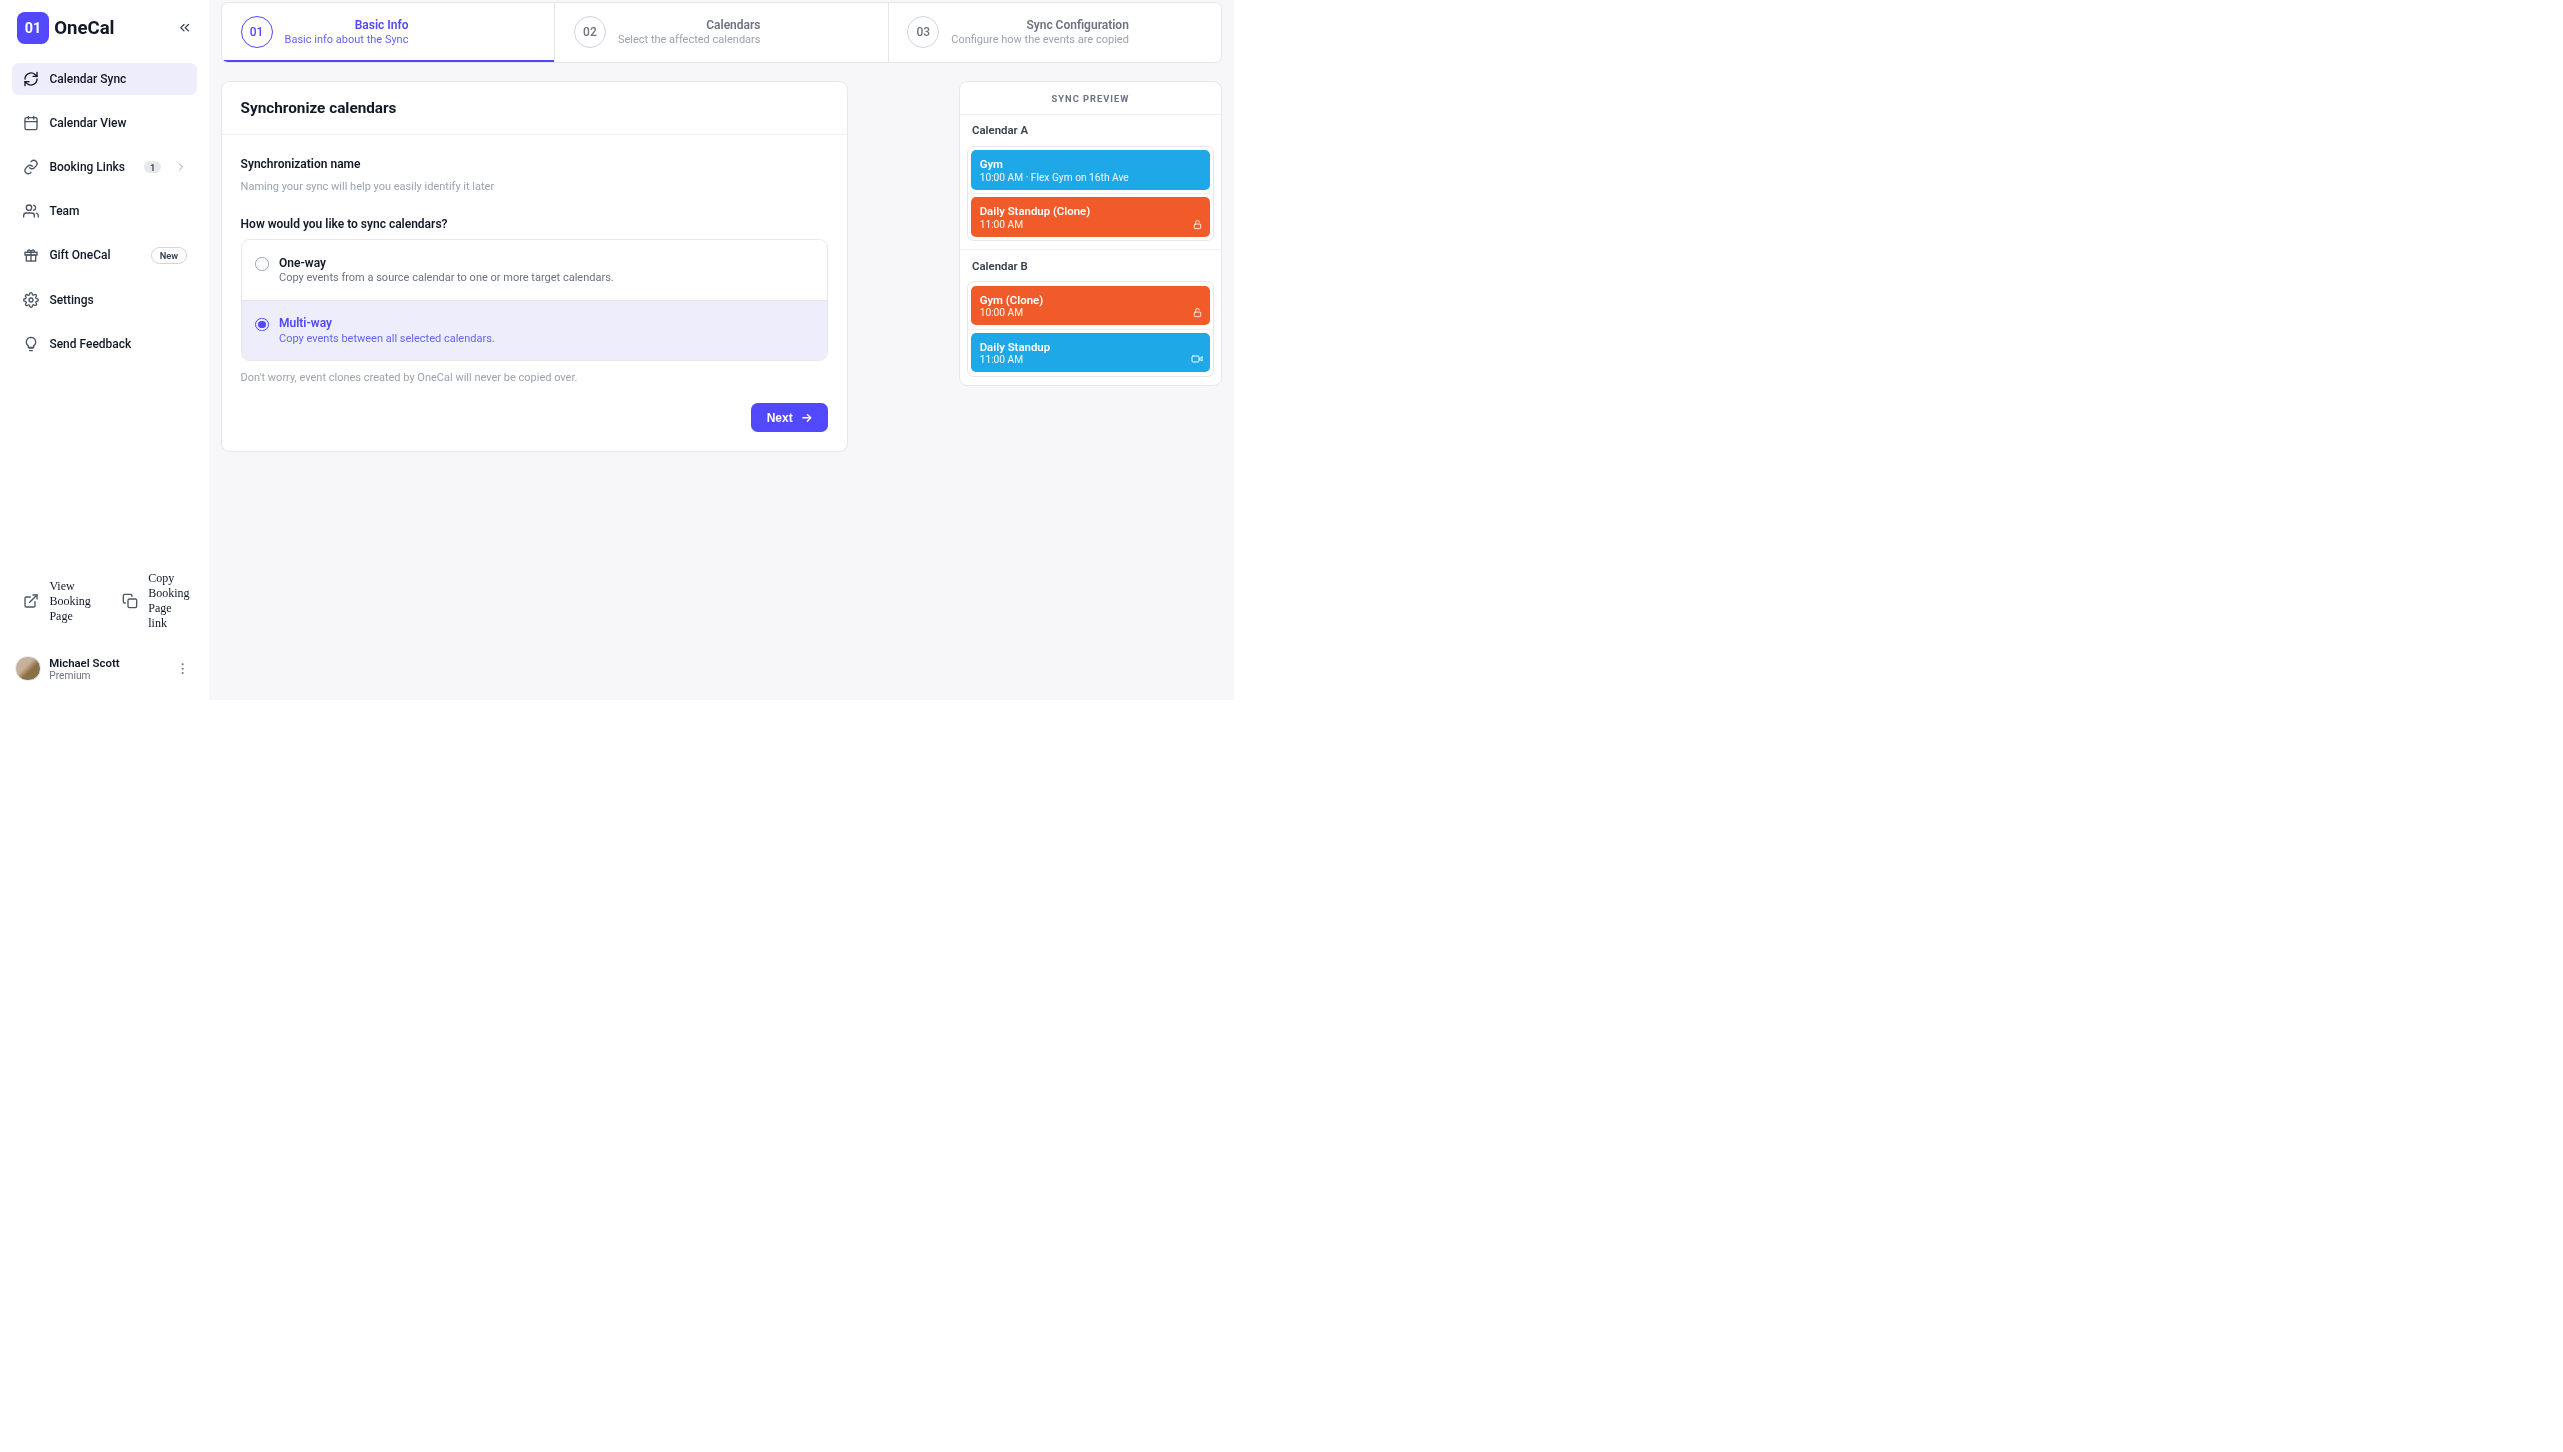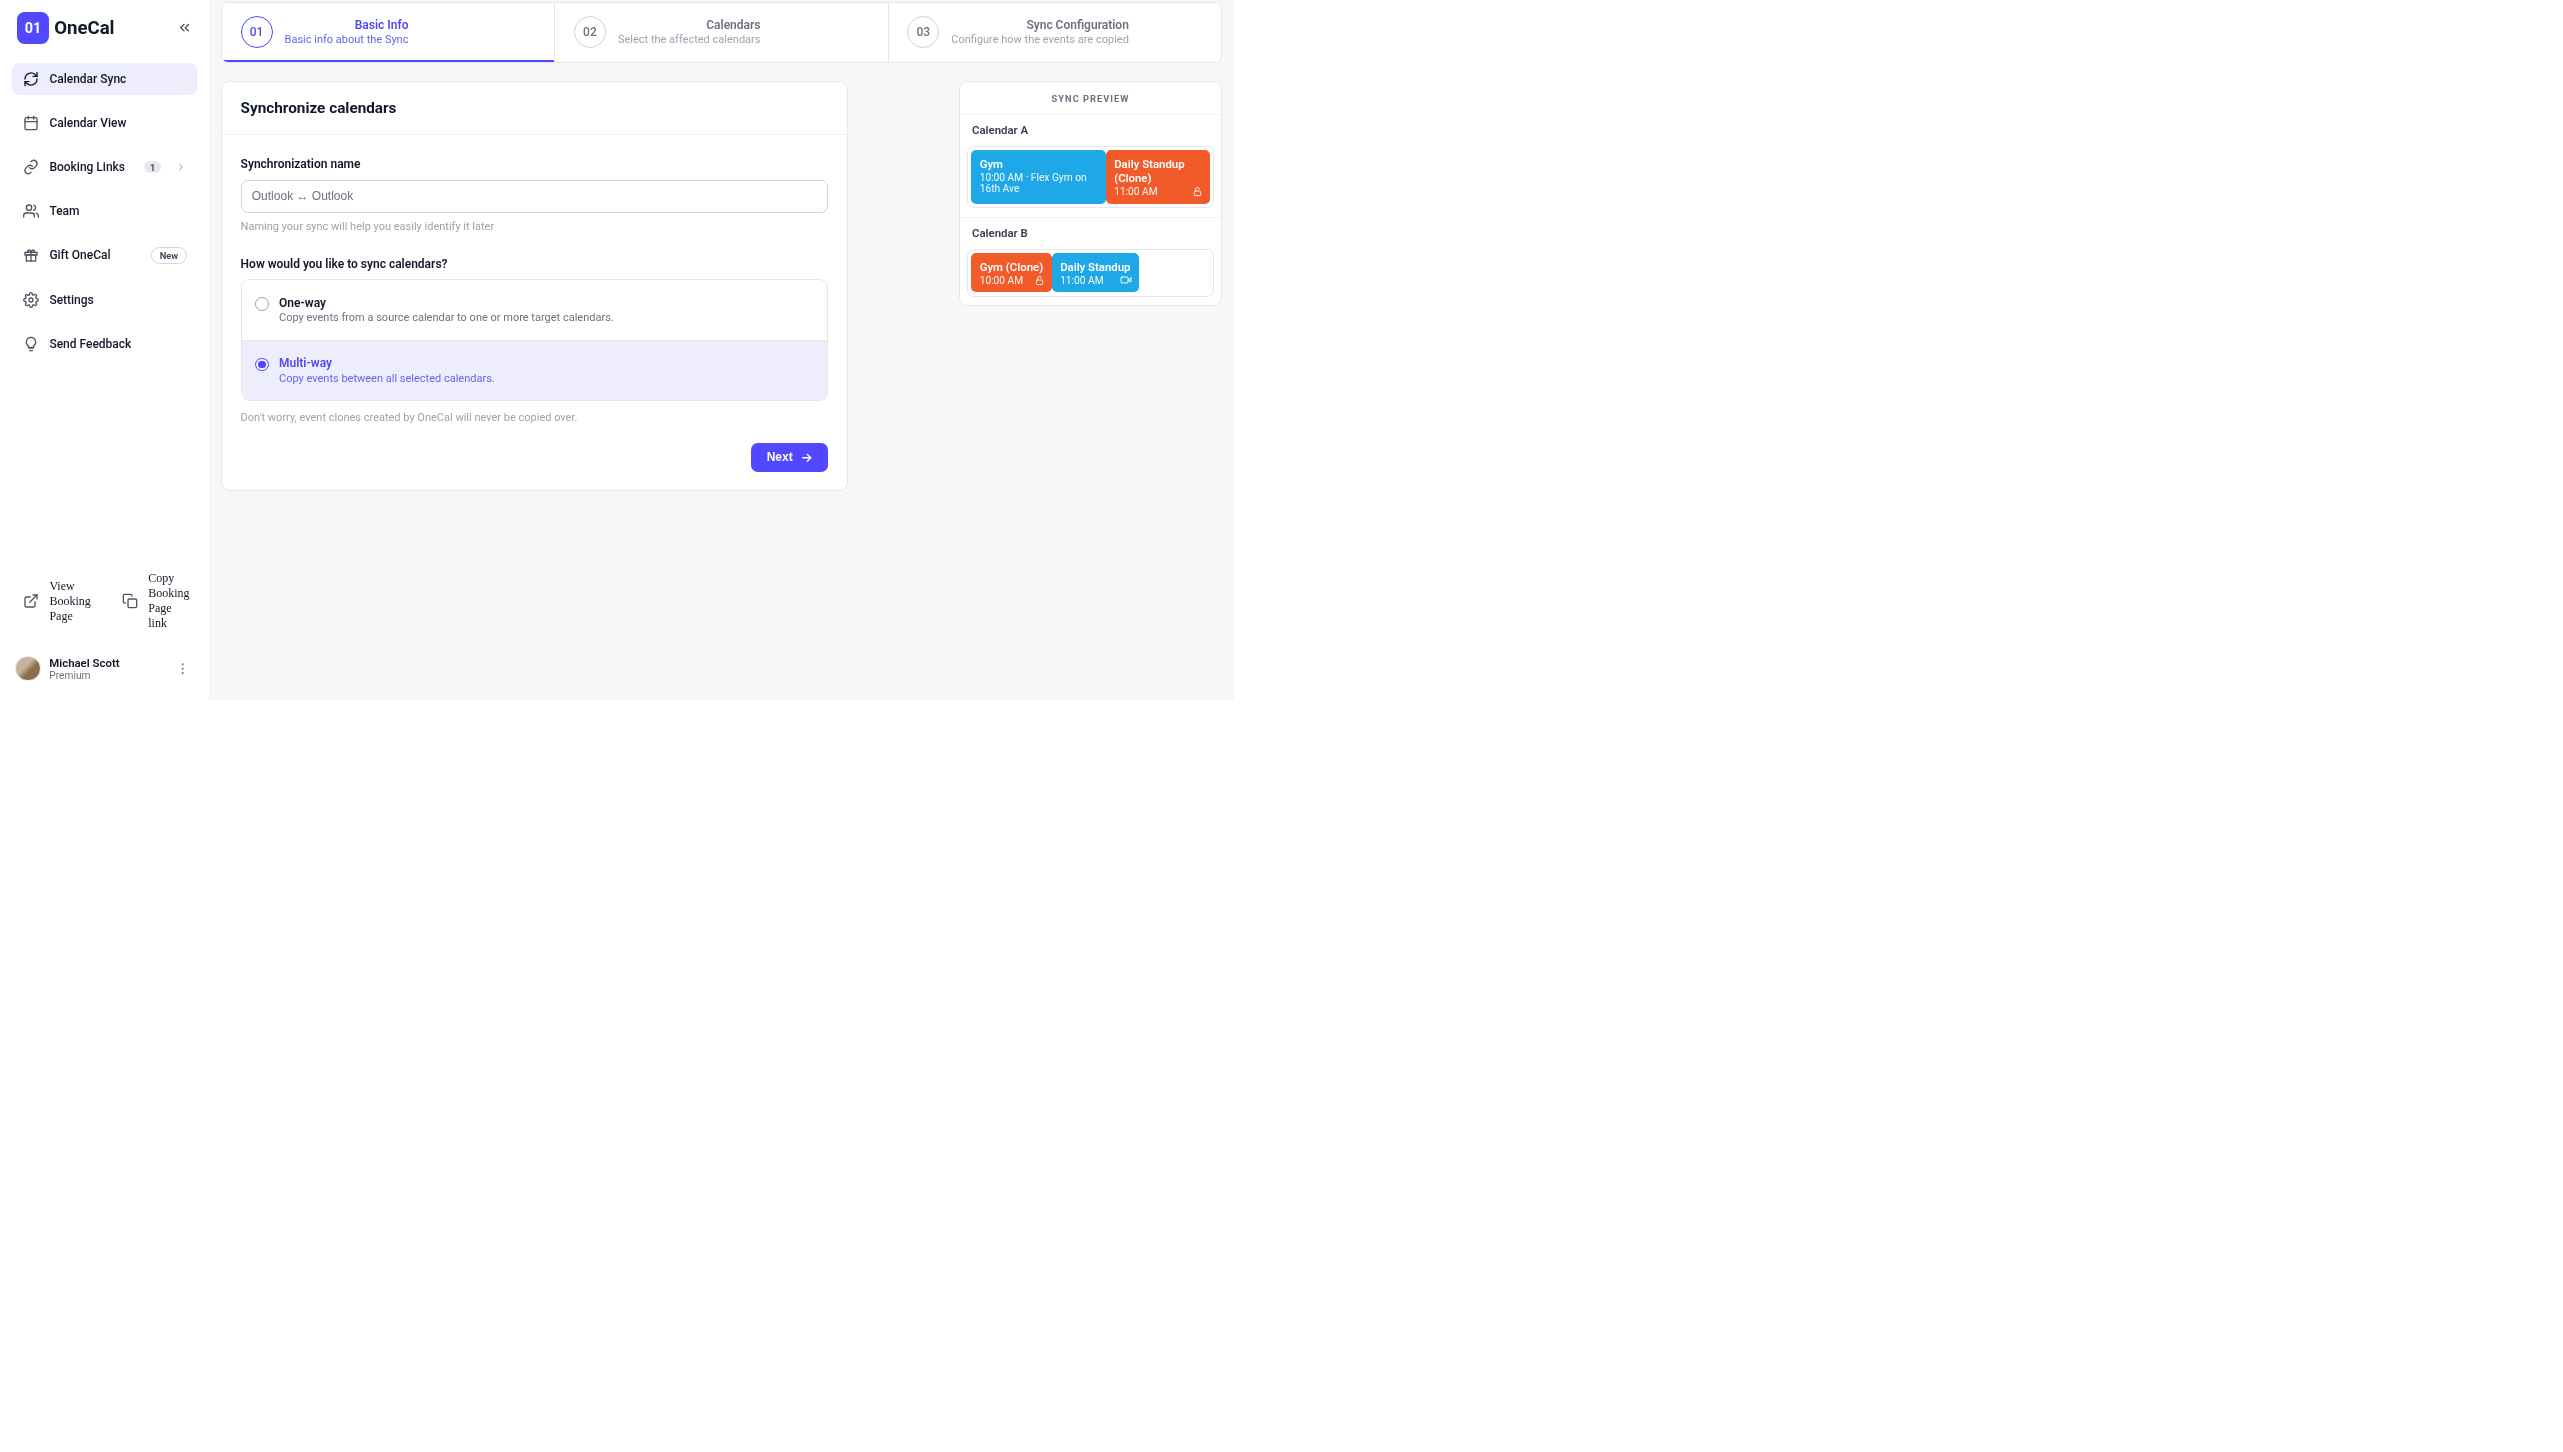--- a/index.html
+++ b/index.html
@@ -266,21 +266,21 @@
 }
 .cal-block { border-bottom: 0.8px solid #eef0f3; }
 .cal-block:last-child { border-bottom: none; }
 .cal-name { padding: 8.5px 12px; font-weight: 600; color: #374151; font-size: 11.4px; }
 .events { padding: 0 6.8px 8.5px 6.8px; }
 .day-box {
   border: 0.8px solid #e5e7eb;
   border-radius: 6.8px;
   padding: 3.4px;
   display: flex;
-  flex-direction: row;
+  flex-direction: column;
   gap: 3.4px;
 }
 .event {
   border-radius: 5.1px;
   padding: 6.8px 8.5px;
   color: #fff;
   position: relative;
 }
 .event .ev-title { font-weight: 600; font-size: 11.4px; margin-bottom: 0.8px; }
 .event .ev-sub { font-size: 10.2px; opacity: 0.95; }
@@ -467,21 +467,20 @@
     </div>
 
     <div class="content-row">
 
       <div class="card">
         <div class="card-header">
           <div class="card-title">Synchronize calendars</div>
         </div>
         <div class="card-body">
           <label class="form-label">Synchronization name</label>
-          <input class="text-input" type="text" value="Outlook ↔ Outlook" style="">
           <div class="helper">Naming your sync will help you easily identify it later</div>
 
           <div class="section-gap"></div>
 
           <label class="form-label">How would you like to sync calendars?</label>
           <div class="radio-group">
             <div class="radio-option">
               <div class="radio-circle"></div>
               <div class="radio-text">
                 <div class="opt-title">One-way</div>

